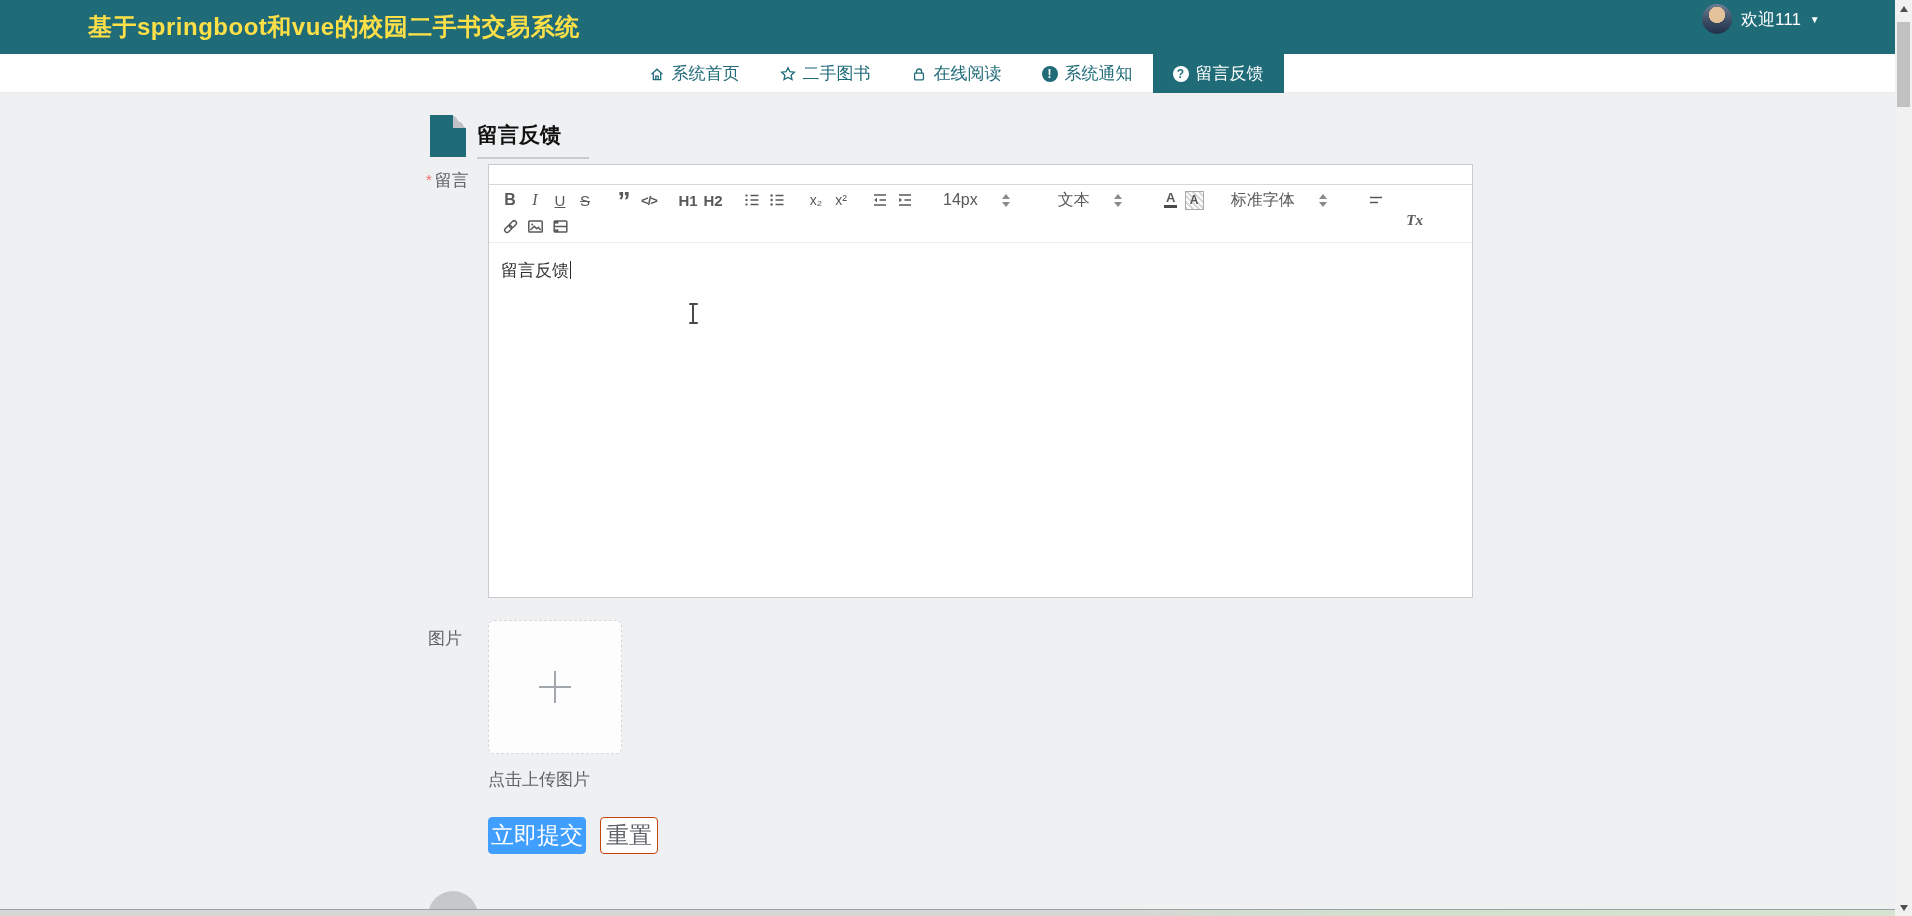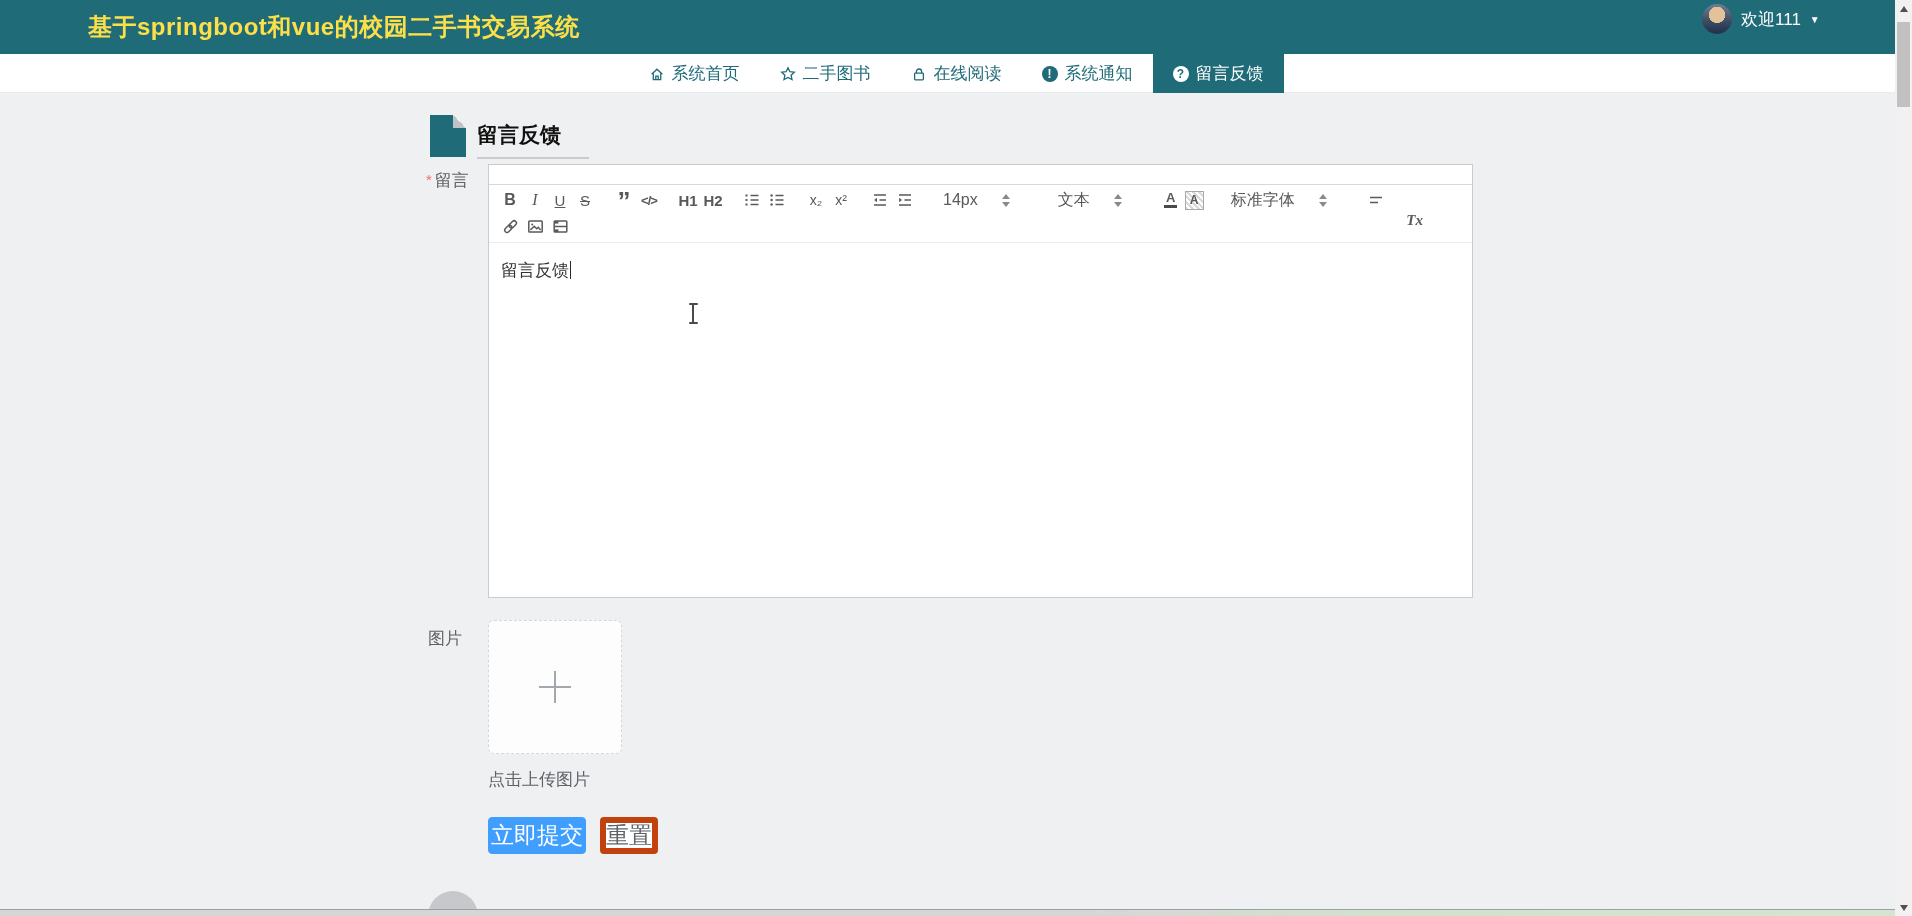--- a/index.html
+++ b/index.html
@@ -77,21 +77,21 @@
   
   .upload-box { position:absolute; left:488px; top:620px; width:134px; height:134px; border:1px dashed #d5d7da; border-radius:6px; background:#fdfdfe; display:flex; align-items:center; justify-content:center; cursor:pointer; }
   .plus-icon { position:relative; width:32px; height:32px; }
   .plus-icon::before { content:""; position:absolute; left:0; top:15px; width:32px; height:2px; background:#a3a8af; }
   .plus-icon::after { content:""; position:absolute; left:15px; top:0; width:2px; height:32px; background:#a3a8af; }
   .upload-hint { position:absolute; left:488px; top:768px; font-size:17px; color:#5f6368; }
 
   
   .btn { position:absolute; top:817px; height:37px; border-radius:4px; font-size:23px; display:flex; align-items:center; justify-content:center; cursor:pointer; font-family:Liberation Mono, monospace; }
   .btn-submit { left:488px; width:98px; background:#409eff; color:#fff; border:1px solid #409eff; }
-  .btn-reset { left:600px; width:58px; background:#fff; color:#5f6368; border:6px solid #c2410c; }
+  .btn-reset { left:600px; width:58px; background:#fff; color:#5f6368; border:1px solid #c2410c; }
 
   
   .footer-circle { position:absolute; left:428px; top:891px; width:50px; height:50px; border-radius:50%; background:#c6c8cb; }
   .footer-strip { position:absolute; left:0; top:909px; width:1912px; height:7px; border-top:1px solid #9aa0a3;
                   background:linear-gradient(90deg,#d5d6d6 0%,#d5d6d6 55%,#d2e1ce 72%,#d6e4d2 100%); }
 
   
   .scrollbar { position:absolute; right:0; top:0; width:17px; height:916px; background:#f1f1f1; z-index:50; }
   .sb-btn { position:absolute; left:0; width:17px; height:17px; display:flex; align-items:center; justify-content:center; cursor:pointer; }
   .sb-up { top:0; } .sb-down { bottom:0; }

